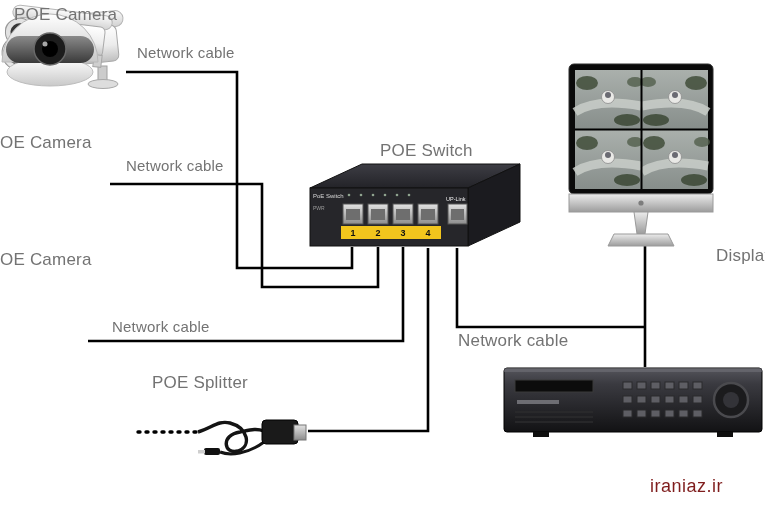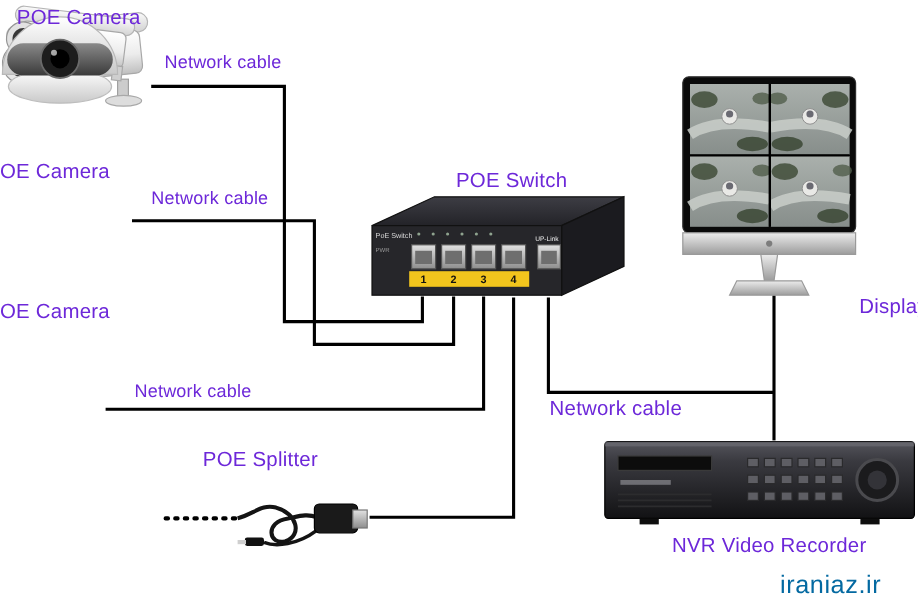--- a/index.html
+++ b/index.html
@@ -1,22 +1,22 @@
 <!DOCTYPE html>
 <html><head>
 <meta charset="utf-8">
 <style>
   html,body{margin:0;padding:0}
   body{width:765px;height:510px;overflow:hidden;background:#fff;
        font-family:"Liberation Sans",sans-serif}
   .canvas{position:relative;width:765px;height:510px;overflow:hidden;background:#fff}
   .abs{position:absolute}
-  .lbl{position:absolute;font-size:17px;color:#6d28d9;white-space:nowrap;letter-spacing:.2px}
+  .lbl{position:absolute;font-size:17px;color:#737373;white-space:nowrap;letter-spacing:.2px}
   .lbl-sm{font-size:15px}
-  .watermark{position:absolute;font-size:21px;color:#0369a1;letter-spacing:.5px}
+  .watermark{position:absolute;font-size:18px;color:#7f1d1d;letter-spacing:.5px}
   .lines{position:absolute;left:0;top:0;pointer-events:none}
   svg{display:block;overflow:visible}
 </style>
 </head>
 <body>
 
 <div class="canvas">
 
   <svg width="0" height="0" style="position:absolute" aria-hidden="true">
     <defs>
@@ -230,23 +230,22 @@
       <circle cx="228" cy="38" r="8" fill="#333338"></circle>
       <rect x="30" y="70" width="16" height="5" fill="#0e0e0e"></rect>
       <rect x="214" y="70" width="16" height="5" fill="#0e0e0e"></rect>
     </svg>
   </div>
 
   <div class="lbl" style="left:14px;top:5px">POE Camera</div>
   <div class="lbl" style="left:0px;top:133px">OE Camera</div>
   <div class="lbl" style="left:0px;top:250px">OE Camera</div>
   <div class="lbl" style="left:380px;top:141px">POE Switch</div>
-  <div class="lbl" style="left:169px;top:373px">POE Splitter</div>
+  <div class="lbl" style="left:152px;top:373px">POE Splitter</div>
   <div class="lbl" style="left:716px;top:246px">Display</div>
-  <div class="lbl" style="left:560px;top:445px">NVR Video Recorder</div>
 
   <div class="lbl lbl-sm" style="left:137px;top:44px">Network cable</div>
   <div class="lbl lbl-sm" style="left:126px;top:157px">Network cable</div>
   <div class="lbl lbl-sm" style="left:112px;top:318px">Network cable</div>
   <div class="lbl" style="left:458px;top:331px">Network cable</div>
 
   <div class="watermark" style="left:650px;top:476px">iraniaz.ir</div>
 
 </div>
 

